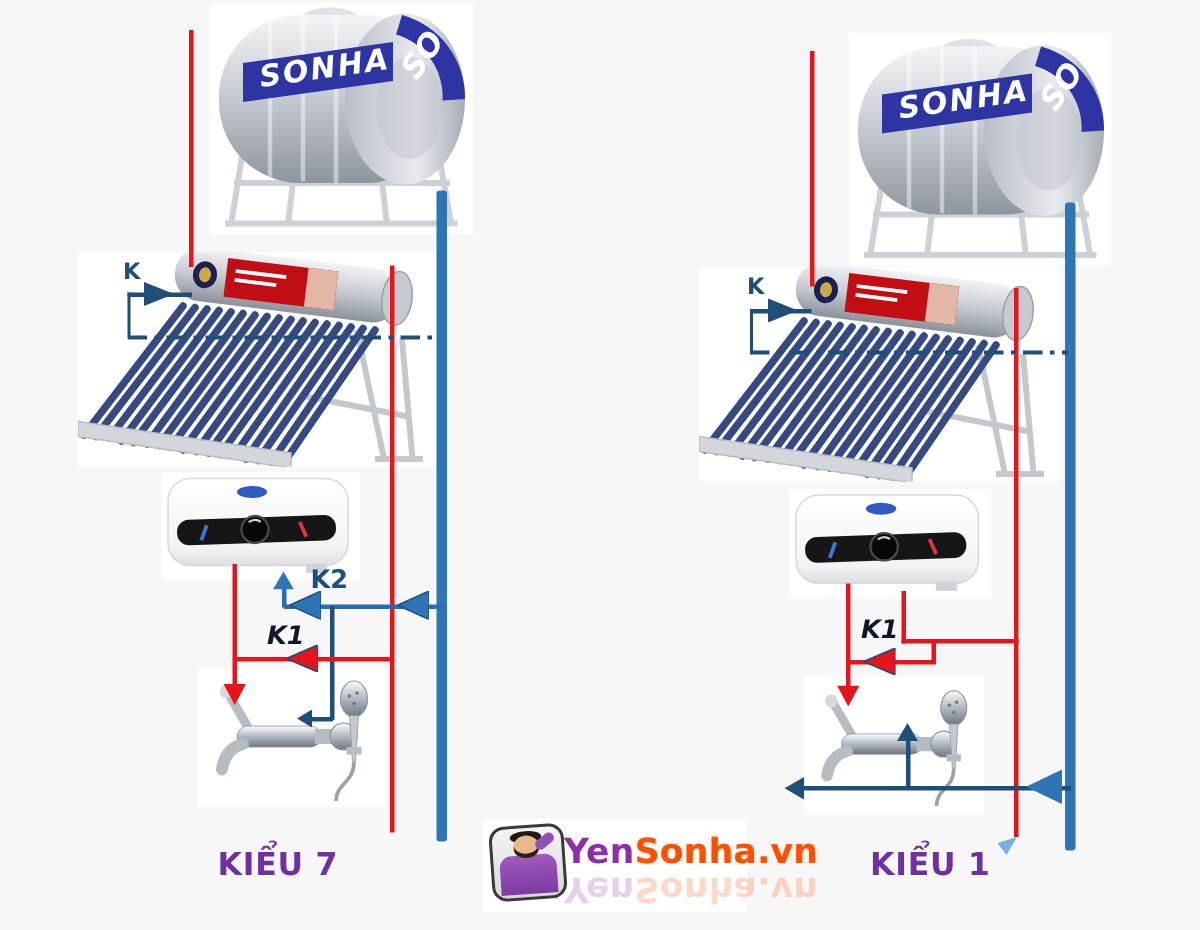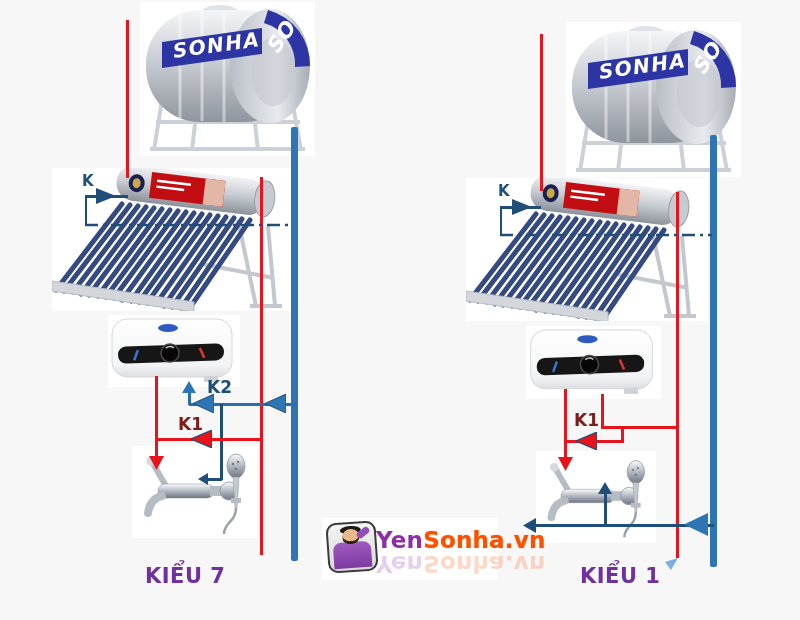--- a/index.html
+++ b/index.html
@@ -7,25 +7,25 @@
           font-family:"DejaVu Sans","Liberation Sans",sans-serif;}
   .abs{position:absolute;}
   .whitebox{position:absolute;background:#ffffff;}
   .vpipe{position:absolute;width:3px;}
   .hpipe{position:absolute;height:3px;}
   .red{background:#e8141c;}
   .navy{background:#1f4e79;}
   .mblue{background:#2a6cb0;}
   .thickblue{position:absolute;width:7px;background:#2e75b6;border-radius:2px;}
   .vlabel{position:absolute;font-weight:bold;color:#1f4e79;line-height:1;}
-  .vlabel.redtxt{color:#7f1d1d;}
+  .vlabel.redtxt{color:#0f172a;font-style:italic;}
   .k-size{font-size:15px;}
   .k2-size{font-size:17px;}
   .kieu{position:absolute;font-size:21px;font-weight:bold;color:#7030a0;letter-spacing:.5px;line-height:1;}
-  .logo-box{position:absolute;left:322px;top:518px;width:176px;height:62px;background:#fff;}
+  .logo-box{position:absolute;left:322px;top:546px;width:176px;height:62px;background:#fff;}
   .logo-avatar{position:absolute;left:5px;top:4px;width:46px;height:46px;border-radius:10px;
                border:2px solid #3a3a3a;background:linear-gradient(#f4f4f4,#d8d8d8);
                transform:rotate(-4deg);overflow:hidden;}
   .logo-head{position:absolute;left:14px;top:5px;width:17px;height:15px;border-radius:50% 50% 45% 45%;
              background:#e9b98b;box-shadow:0 -3px 0 0 #2a2118 inset;}
   .logo-hair{position:absolute;left:12px;top:2px;width:21px;height:8px;border-radius:50%;background:#211a12;}
   .logo-shirt{position:absolute;left:4px;top:18px;width:38px;height:26px;border-radius:8px 8px 0 0;
               background:linear-gradient(#a05ac0,#7d3aa0);}
   .logo-arm{position:absolute;left:28px;top:6px;width:14px;height:7px;border-radius:4px;
             background:#9050b8;transform:rotate(-35deg);}

